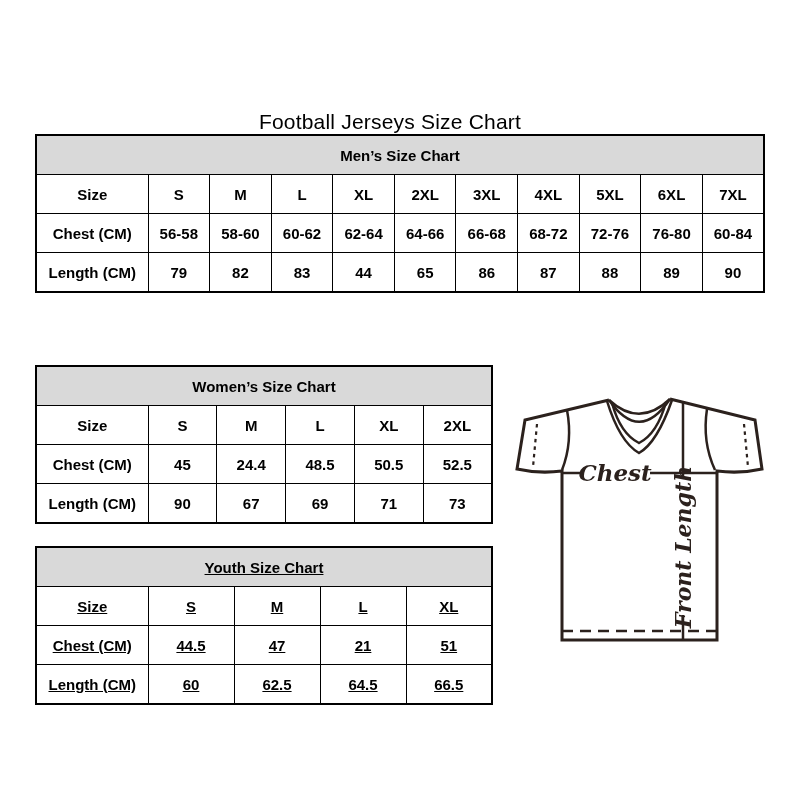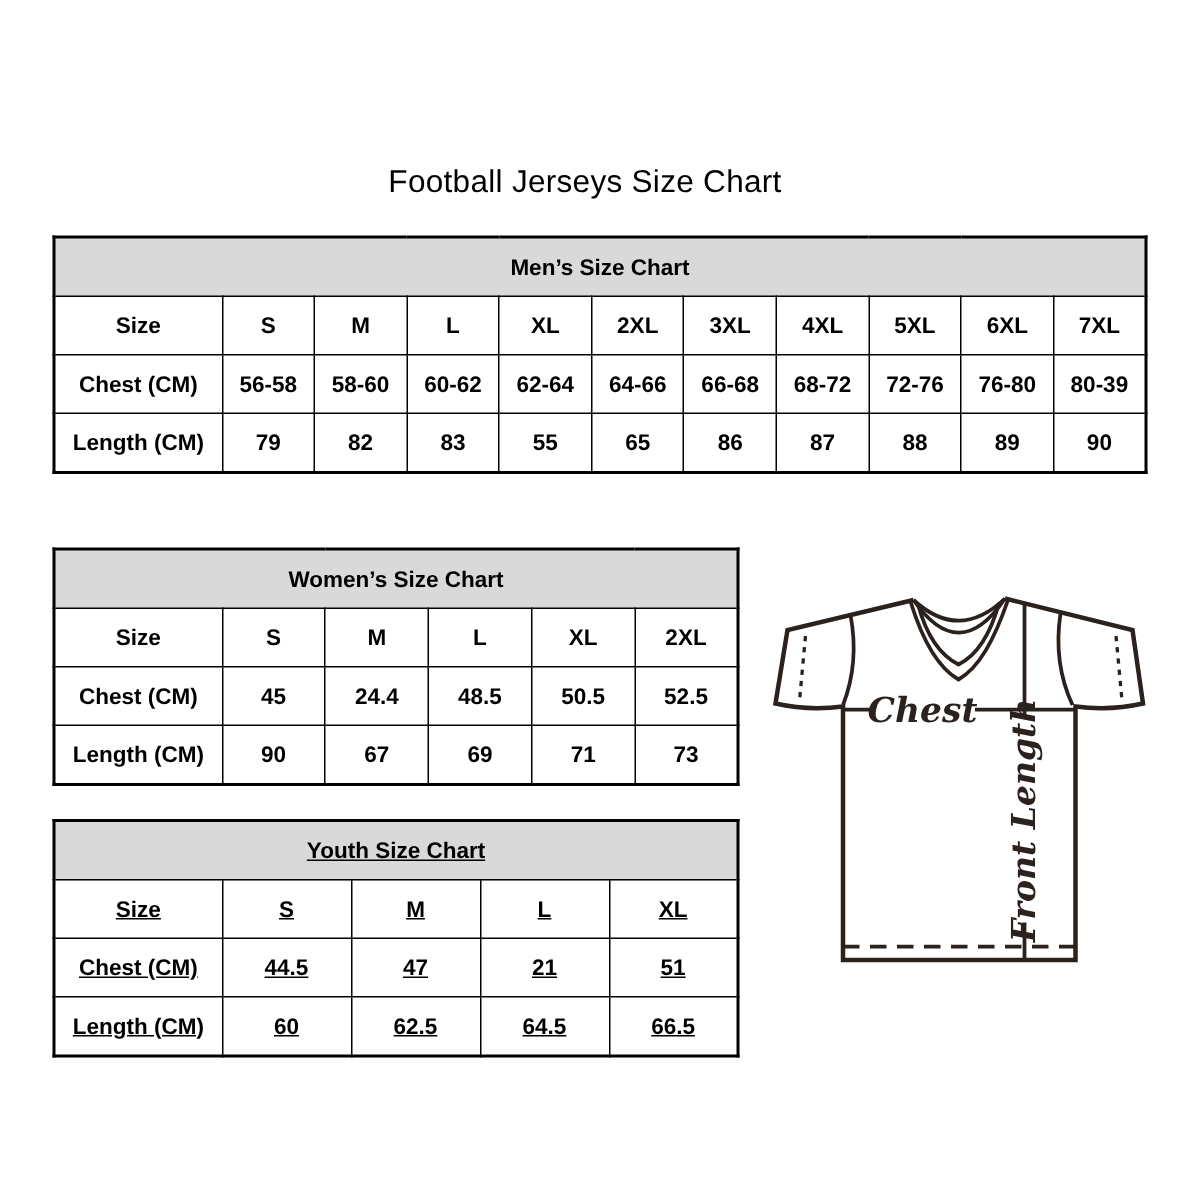--- a/index.html
+++ b/index.html
@@ -17,21 +17,21 @@
   }
   table.size-table th, table.size-table td {
     border:1.5px solid #000; padding:0; height:38px;
     text-align:center; vertical-align:middle;
     font-weight:bold; font-size:15px; color:#000;
   }
   th.tbl-title {
     background: var(--header-bg, #d9d9d9);
     font-size:16px; height:39px;
   }
-  #mens-table   { left:35px; top:157px; width:730px; }
+  #mens-table   { left:35px; top:134px; width:730px; }
   #womens-table { left:35px; top:365px; width:458px; }
   #youth-table  { left:35px; top:546px; width:458px;text-decoration:underline; }
   .jersey-wrap { position:absolute; left:505px; top:387px; width:268px; height:262px; }
   .jersey path, .jersey line { stroke: var(--stroke, #2b211d); fill:none; }
   .jersey .w3  { stroke-width:3px; }
   .jersey .w25 { stroke-width:2.5px; }
   .jersey .w2  { stroke-width:2.2px; }
   .jersey text {
     fill: var(--stroke, #2b211d);
     font-family:"DejaVu Serif", serif;
@@ -82,28 +82,28 @@
           <th>Chest (CM)</th>
           <td>56-58</td>
           <td>58-60</td>
           <td>60-62</td>
           <td>62-64</td>
           <td>64-66</td>
           <td>66-68</td>
           <td>68-72</td>
           <td>72-76</td>
           <td>76-80</td>
-          <td>80-39</td>
+          <td>60-84</td>
         </tr>
         <tr>
           <th>Length (CM)</th>
           <td>79</td>
           <td>82</td>
           <td>83</td>
-          <td>55</td>
+          <td>44</td>
           <td>65</td>
           <td>86</td>
           <td>87</td>
           <td>88</td>
           <td>89</td>
           <td>90</td>
         </tr>
       </tbody>
   </table>
 

